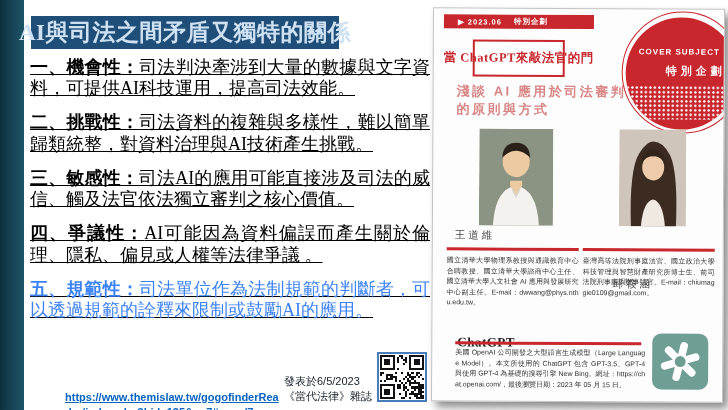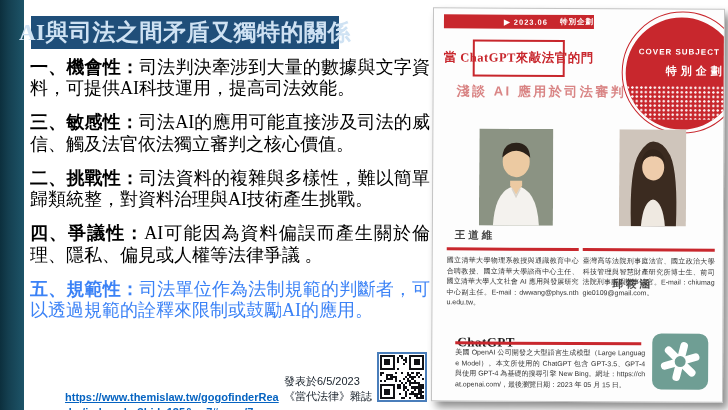--- a/index.html
+++ b/index.html
@@ -9,21 +9,21 @@
   .teal-bar{position:absolute;left:0;top:0;width:24px;height:410px;
     background:linear-gradient(90deg,#0c2f3d 0%,#143f50 35%,#1d5468 100%);}
 
   
   .title-box{position:absolute;left:31px;top:16px;width:308px;height:33px;
     background:#1F4E79;display:flex;align-items:center;justify-content:center;}
   .title-box span{color:#CFE2F3;font-family:"Liberation Serif","DejaVu Serif",serif;
     font-size:23px;font-weight:600;letter-spacing:0.5px;white-space:nowrap;}
 
   
-  .points{position:absolute;left:30px;top:57px;width:400px;}
+  .points{position:absolute;left:30px;top:57px;width:400px;text-decoration:underline;}
   .pt{margin:0 0 13px 0;font-family:"Liberation Serif","DejaVu Serif",serif;
     font-size:18px;line-height:1.18;color:#000;text-align:justify;}
   .pt b{font-weight:700;}
   .pt.hl, .pt.hl b{color:#3b82f6;}
 
   
   .footer-url{position:absolute;left:65px;top:372px;width:218px;
     font-size:11px;line-height:1.35;color:#0563C1;text-decoration:underline;
     word-break:break-all;font-weight:600;margin-top:18px;}
   .footer-pub{position:absolute;left:284px;top:374px;width:92px;
@@ -32,21 +32,21 @@
     background:#fff;border:2px solid #4a7ebb;padding:1px;box-sizing:border-box;}
   .qr-wrap svg{display:block;width:100%;height:100%;}
 
   
   .page{position:absolute;left:432px;top:8px;width:290px;height:392px;
     background:#fdfdfd;border:1px solid #c4c4c4;overflow:hidden;
     box-shadow:5px 6px 9px rgba(0,0,0,0.45);transform:rotate(0.3deg);}
 
   .issue-bar{position:absolute;left:10px;top:6px;width:150px;height:14px;background:#C8272D;
     color:#fff;font-size:7.5px;font-weight:700;display:flex;align-items:center;gap:12px;
-    padding-left:14px;box-sizing:border-box;letter-spacing:1px;justify-content:flex-end;}
+    padding-left:14px;box-sizing:border-box;letter-spacing:1px;}
 
   .cover-ring{position:absolute;right:-20px;top:2px;width:120px;height:120px;border-radius:50%;
     border:1px solid #C8272D;}
   .cover-circle{position:absolute;right:-14px;top:8px;width:112px;height:112px;border-radius:50%;
     background:#C8272D;overflow:hidden;}
   .cover-circle .dots{position:absolute;left:0;right:0;bottom:10px;height:34px;
     background-image:radial-gradient(circle,rgba(255,255,255,0.95) 1px,transparent 1.4px);
     background-size:4.5px 4.5px;}
   .cover-subject{position:absolute;left:13px;top:30px;color:#fff;font-size:8px;font-weight:700;
     letter-spacing:1px;}
@@ -60,21 +60,21 @@
     font-family:"Liberation Serif","DejaVu Serif",serif;white-space:nowrap;letter-spacing:0.5px;}
 
   .subtitle{position:absolute;left:23px;top:74px;color:#D98585;font-size:13px;font-weight:700;
     letter-spacing:2.5px;line-height:1.35;}
 
   .photo{position:absolute;top:120px;}
   .photo svg{display:block;}
   .photo-left{left:46px;}
   .photo-right{left:186px;}
 
-  .author-name{position:absolute;top:220px;font-size:10.5px;font-weight:700;color:#454545;
+  .author-name{position:absolute;top:220px;font-size:10.5px;font-weight:400;color:#454545;
     letter-spacing:3px;}
   .name-left{left:22px;}
   .name-right{left:180px;margin-top:48px;}
 
   .name-rule{position:absolute;top:239px;height:2.5px;background:#C8272D;width:132px;}
   .rule-left{left:14px;}
   .rule-right{left:150px;}
 
   .bio{position:absolute;top:247px;width:132px;font-size:7px;line-height:1.5;color:#333;
     text-align:justify;word-break:break-all;}
@@ -96,22 +96,22 @@
 <div class="slide">
 
   <div class="teal-bar"></div>
 
   <div class="title-box">
     <span>AI與司法之間矛盾又獨特的關係</span>
   </div>
 
   <div class="points">
     <p class="pt"><b>一、機會性：</b><span>司法判決牽涉到大量的數據與文字資料，可提供AI科技運用，提高司法效能。</span></p>
+    <p class="pt"><b>二、挑戰性：</b><span>司法資料的複雜與多樣性，難以簡單歸類統整，對資料治理與AI技術產生挑戰。</span></p>
     <p class="pt"><b>三、敏感性：</b><span>司法AI的應用可能直接涉及司法的威信、觸及法官依法獨立審判之核心價值。</span></p>
-    <p class="pt"><b>二、挑戰性：</b><span>司法資料的複雜與多樣性，難以簡單歸類統整，對資料治理與AI技術產生挑戰。</span></p>
     <p class="pt"><b>四、爭議性：</b><span>AI可能因為資料偏誤而產生關於倫理、隱私、偏見或人權等法律爭議 。</span></p>
     <p class="pt hl"><b>五、規範性：</b><span>司法單位作為法制規範的判斷者，可以透過規範的詮釋來限制或鼓勵AI的應用。</span></p>
   </div>
 
   <a class="footer-url" href="#">https://www.themislaw.tw/gogofinderReader/index.php?bid=135&amp;p=7#page/7</a>
 
   <div class="footer-pub">
     <div>發表於6/5/2023</div>
     <div>《當代法律》雜誌</div>
   </div>
@@ -249,20 +249,21 @@
       <span>特別企劃</span>
     </div>
 
     <div class="headline-box">
       <div>當 ChatGPT</div>
       <div>來敲法官的門</div>
     </div>
 
     <div class="subtitle">
       <div>淺談 AI 應用於司法審判</div>
+      <div>的原則與方式</div>
     </div>
 
     <div class="photo photo-left">
       <svg width="74" height="97" viewBox="0 0 74 97">
         <rect width="74" height="97" fill="#8b9383"></rect>
         <path d="M14,97 Q16,60 37,57 Q58,60 60,97 Z" fill="#f4f2ee"></path>
         <path d="M31,57 L37,66 L43,57 L43,52 L31,52 Z" fill="#eccaa2"></path>
         <ellipse cx="37" cy="33" rx="13.5" ry="15.5" fill="#eccaa2"></ellipse>
         <path d="M23,29 Q24,14 37,14 Q50,14 51,29 Q44,22 37,22 Q30,22 23,29 Z" fill="#2a2119"></path>
         <path d="M33,60 L37,68 L41,60" stroke="#d8d4cc" stroke-width="1.5" fill="none"></path>

